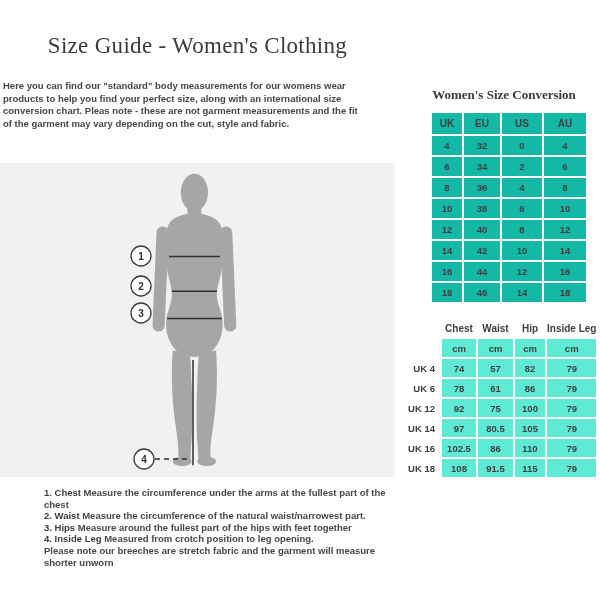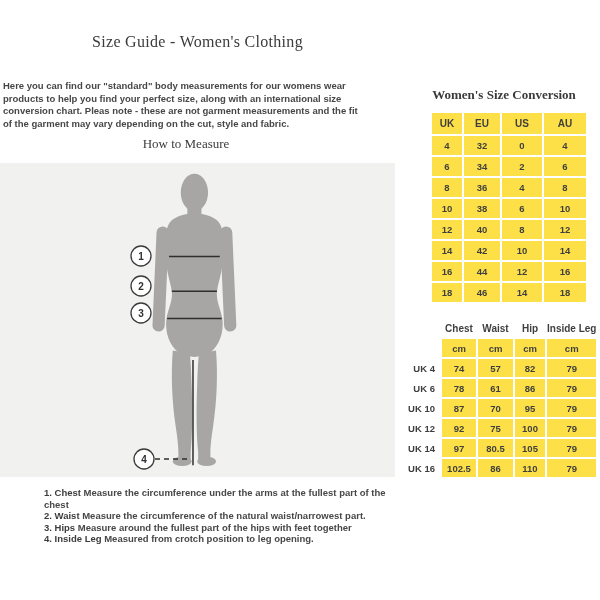--- a/index.html
+++ b/index.html
@@ -3,21 +3,21 @@
 <meta charset="utf-8">
 <style>
   * { margin:0; padding:0; box-sizing:border-box; }
   body { background:#fff; }
   .page {
     position:relative; width:600px; height:600px; background:#ffffff;
     font-family:"Liberation Sans", sans-serif; color:#3f3f3f; overflow:hidden;
   }
   .page-title {
     position:absolute; left:0; top:33px; width:395px; text-align:center;
-    font-family:"Liberation Serif", serif; font-size:16px; font-weight:400;
+    font-family:"Liberation Serif", serif; font-size:23px; font-weight:400;
     color:#3b3b3b; letter-spacing:0.3px;
   }
   .intro {
     position:absolute; left:3px; top:80px; width:366px;
     font-size:9.5px; line-height:12.6px; font-weight:600; color:#474747;
   }
   .how-heading {
     position:absolute; left:0; top:136px; width:372px; text-align:center;
     font-family:"Liberation Serif", serif; font-size:13px; color:#3b3b3b;
   }
@@ -31,56 +31,55 @@
     font-size:9.5px; line-height:11.6px; font-weight:600; color:#474747;
   }
   .note-line b { font-weight:700; color:#3c3c3c; }
   .conv-title {
     position:absolute; left:408px; top:87px; width:192px; text-align:center;
     font-family:"Liberation Serif", serif; font-size:13px; color:#3b3b3b;font-weight:bold;
   }
   table { border-collapse:separate; border-spacing:2px; }
   .conv-table { position:absolute; left:430px; top:111px; }
   .conv-table th, .conv-table td {
-    background:#fde047; text-align:center; vertical-align:middle;
+    background:#14b8a6; text-align:center; vertical-align:middle;
     font-size:9.5px; color:#3f3f3f; height:19px;
   }
   .conv-table th { font-weight:700; height:21px; font-size:10px; }
   .conv-table th:nth-child(1), .conv-table td:nth-child(1){ width:30px; }
   .conv-table th:nth-child(2), .conv-table td:nth-child(2){ width:36px;margin-top:33px; }
   .conv-table th:nth-child(3), .conv-table td:nth-child(3){ width:40px; }
   .conv-table th:nth-child(4), .conv-table td:nth-child(4){ width:42px; }
   .conv-table td { font-weight:600; }
   .meas-table { position:absolute; left:404px; top:317px; }
   .meas-table th, .meas-table td {
     text-align:center; vertical-align:middle; font-size:9.5px; color:#3f3f3f; height:18px;
     white-space:nowrap;
   }
   .meas-table th { font-weight:700; font-size:10px; background:transparent; }
-  .meas-table td { background:#fde047; font-weight:600; }
+  .meas-table td { background:#5eead4; font-weight:600; }
   .meas-table td.rowlabel {
     background:transparent; text-align:right; padding-right:5px; font-weight:600;
   }
   .meas-table th:nth-child(1), .meas-table td:nth-child(1){ width:34px; }
   .meas-table th:nth-child(2), .meas-table td:nth-child(2){ width:34px; }
   .meas-table th:nth-child(3), .meas-table td:nth-child(3){ width:35px; }
   .meas-table th:nth-child(4), .meas-table td:nth-child(4){ width:30px; }
   .meas-table th:nth-child(5), .meas-table td:nth-child(5){ width:48px; }
   .marker-text { font-size:10px; font-weight:700; fill:#2f2f2f; font-family:"Liberation Sans",sans-serif; }
 </style>
 </head>
 <body>
 
 <div class="page">
 
   <div class="page-title">Size Guide - Women's Clothing</div>
 
   <div class="intro">Here you can find our "standard" body measurements for our womens wear products to help you find your perfect size, along with an international size conversion chart. Pleas note - these are not garment measurements and the fit of the garment may vary depending on the cut, style and fabric.</div>
 
-  <div class="how-heading">How to Measure</div>
 
   <div class="figure-panel">
     <svg width="395" height="314" viewBox="0 0 395 314">
       <g transform="translate(138,7) scale(0.94)">
         <g fill="#a7a6a5">
           <ellipse cx="60" cy="24" rx="14.5" ry="20"></ellipse>
           <rect x="52.5" y="36" width="15" height="14"></rect>
           <path d="M60,46 C47,47 36,50 32,59 C28,68 29,84 30,98 C31,112 35,120 36,130 C37,141 31,149 30,161 C29,176 35,190 47,197 L60,199 L73,197 C85,190 91,176 90,161 C89,149 83,141 84,130 C85,120 89,112 90,98 C91,84 92,68 88,59 C84,50 73,47 60,46 Z"></path>
           <rect x="20" y="60" width="13" height="112" rx="6.5" transform="rotate(2.5 26.5 60)"></rect>
           <rect x="87" y="60" width="13" height="112" rx="6.5" transform="rotate(-2.5 93.5 60)"></rect>
@@ -114,20 +113,21 @@
         <text class="marker-text" x="144" y="299.5" text-anchor="middle">4</text>
       </g>
     </svg>
   </div>
 
   <div class="notes">
     <div class="note-line"><b>1. Chest</b><span> Measure the circumference under the arms at the fullest part of the chest</span></div>
     <div class="note-line"><b>2. Waist</b><span> Measure the circumference of the natural waist/narrowest part.</span></div>
     <div class="note-line"><b>3. Hips</b><span> Measure around the fullest part of the hips with feet together</span></div>
     <div class="note-line"><b>4. Inside Leg</b><span> Measured from crotch position to leg opening.</span></div>
+    <div class="note-line"><b></b><span>Please note our breeches are stretch fabric and the garment will measure shorter unworn</span></div>
   </div>
 
   <div class="conv-title">Women's Size Conversion</div>
 
   <table class="conv-table">
     <thead>
       <tr>
         <th>UK</th>
         <th>EU</th>
         <th>US</th>
@@ -212,43 +212,43 @@
           <td>79</td>
       </tr>
       <tr>
         <td class="rowlabel">UK 6</td>
         <td>78</td>
           <td>61</td>
           <td>86</td>
           <td>79</td>
       </tr>
       <tr>
-        <td class="rowlabel">UK 10</td>
-        <td>87</td>
-          <td>70</td>
-          <td>95</td>
-          <td>79</td>
-      </tr>
-      <tr>
         <td class="rowlabel">UK 12</td>
         <td>92</td>
           <td>75</td>
           <td>100</td>
           <td>79</td>
       </tr>
       <tr>
         <td class="rowlabel">UK 14</td>
         <td>97</td>
           <td>80.5</td>
           <td>105</td>
           <td>79</td>
       </tr>
       <tr>
         <td class="rowlabel">UK 16</td>
         <td>102.5</td>
           <td>86</td>
           <td>110</td>
           <td>79</td>
       </tr>
+      <tr>
+        <td class="rowlabel">UK 18</td>
+        <td>108</td>
+          <td>91.5</td>
+          <td>115</td>
+          <td>79</td>
+      </tr>
     </tbody>
   </table>
 
 </div>
 
 </body></html>

